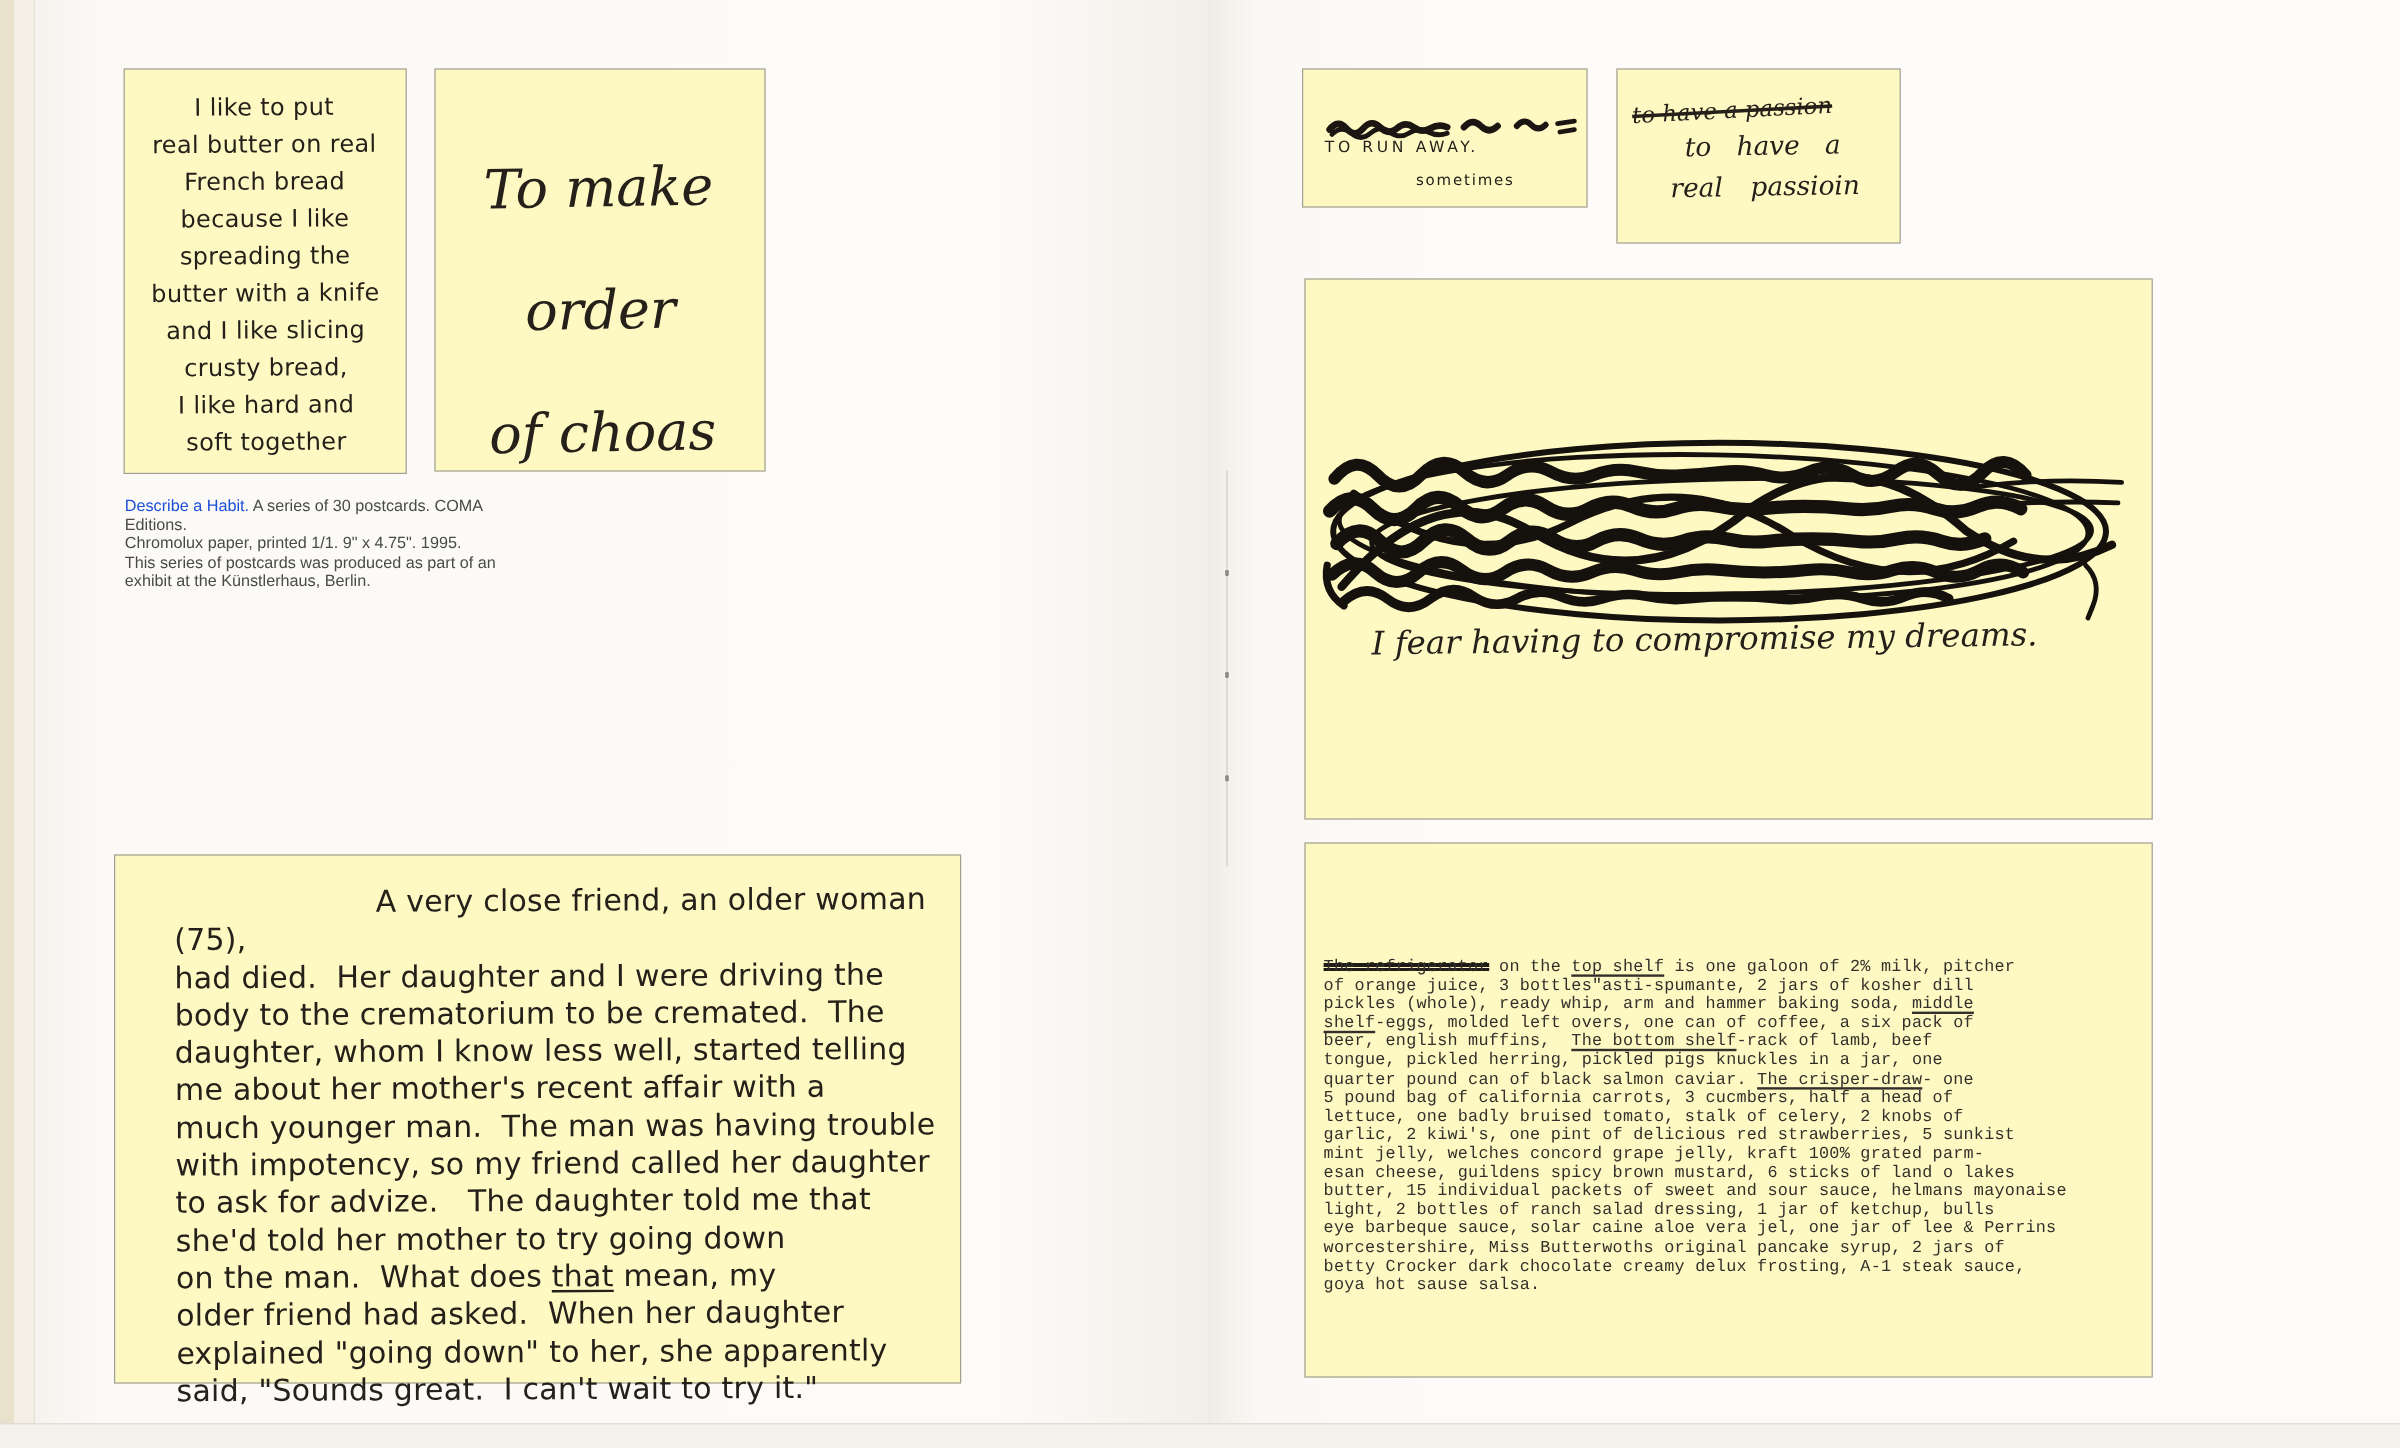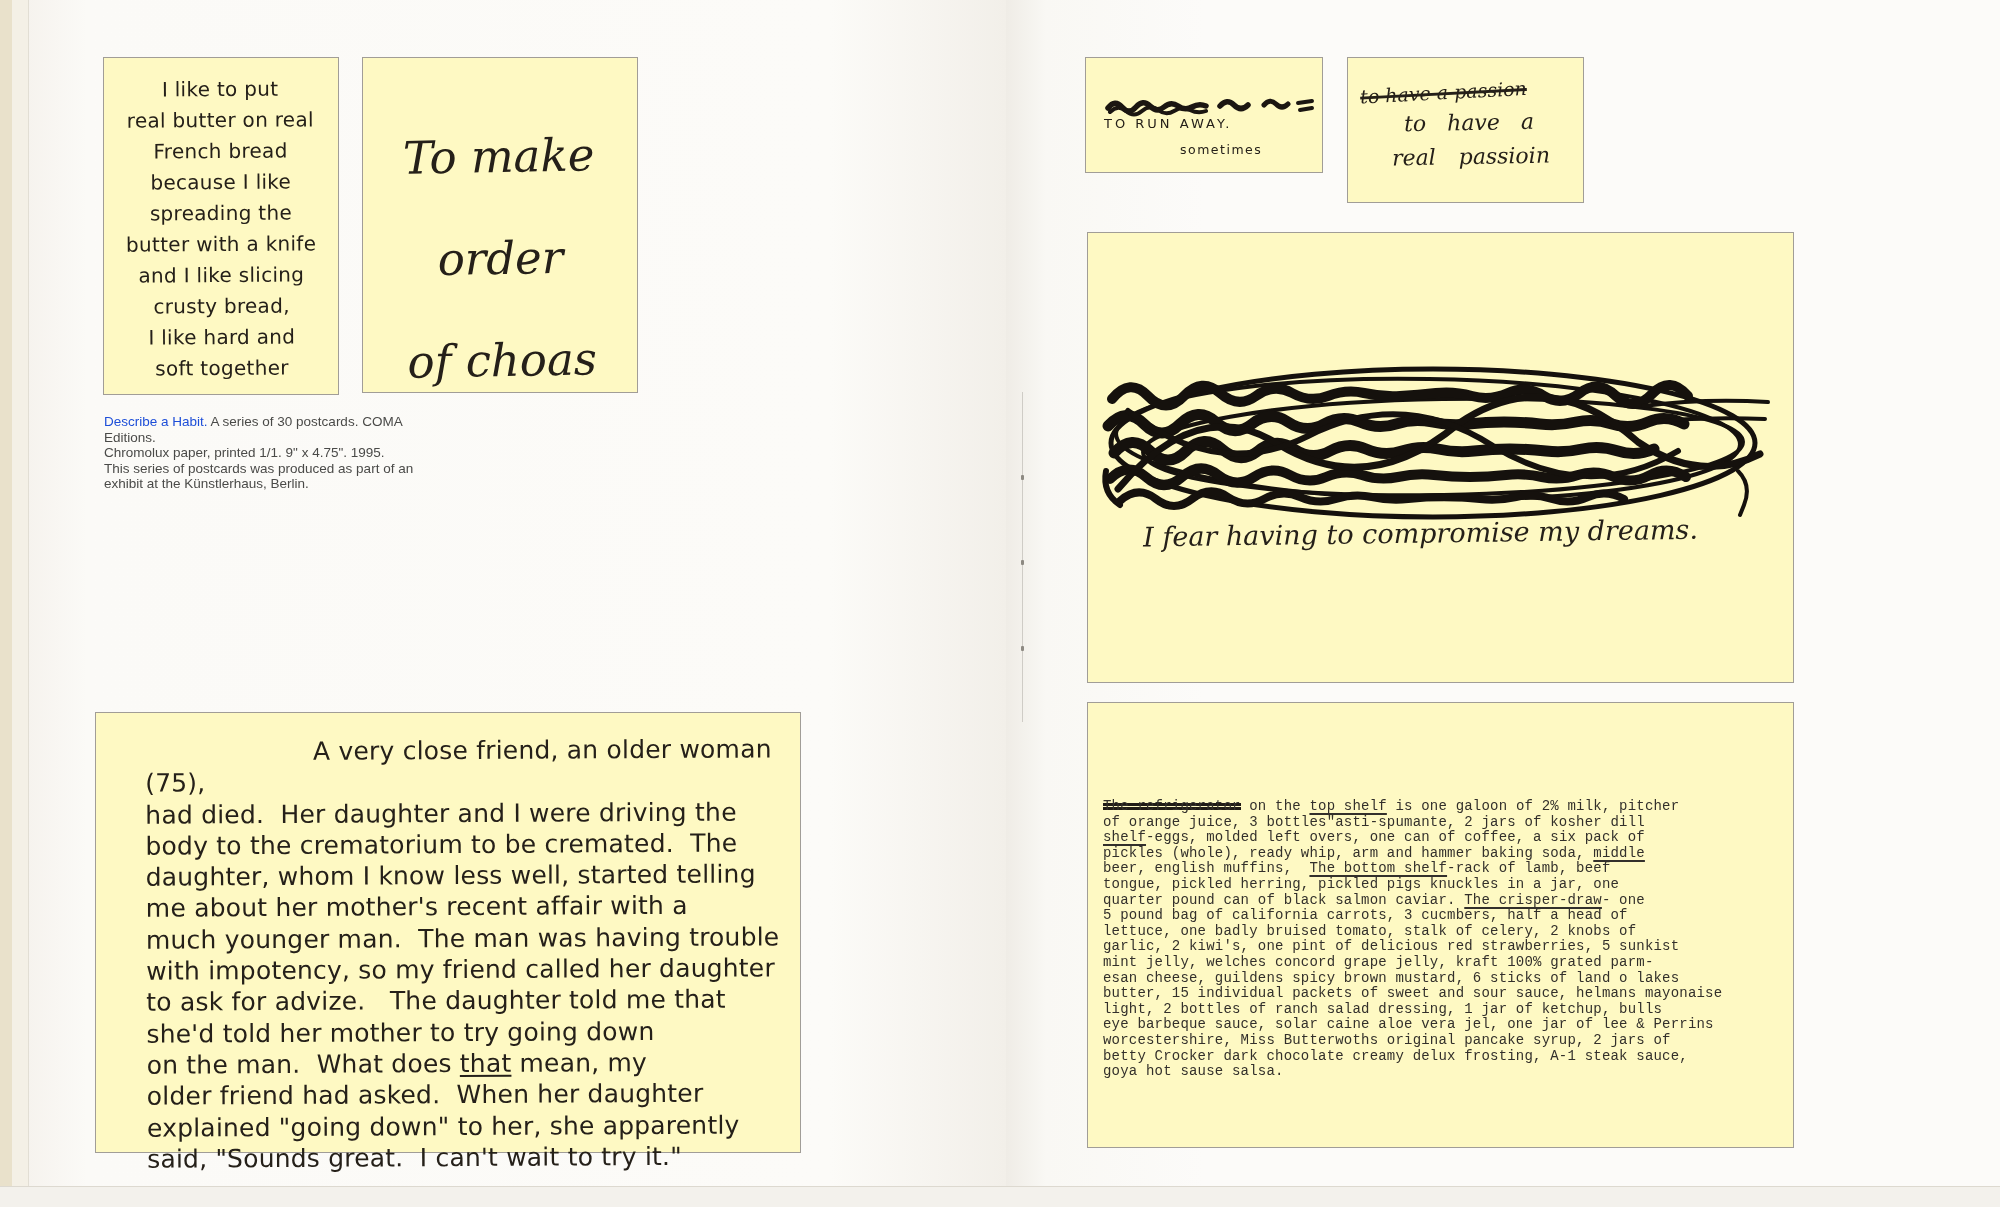--- a/index.html
+++ b/index.html
@@ -168,22 +168,22 @@
       <path d="M8,120 q-4,22 14,34" stroke-width="6"></path>
     </g>
   </svg>
   <div class="cap script">I fear having to compromise my dreams.</div>
 </div>
 
 <div class="card card-fridge">
   <div class="txt typed">
       <div class="ln"><span class="hs">The refrigerator</span><span> on the </span><span class="u">top shelf</span><span> is one galoon of 2% milk, pitcher</span></div>
       <div class="ln"><span>of orange juice, 3 bottles"asti-spumante, 2 jars of kosher dill</span></div>
+      <div class="ln"><span>pickles (whole), ready whip, arm and hammer baking soda, </span><span class="u">middle</span></div>
       <div class="ln"><span class="u">shelf</span><span>-eggs, molded left overs, one can of coffee, a six pack of</span></div>
-      <div class="ln"><span>pickles (whole), ready whip, arm and hammer baking soda, </span><span class="u">middle</span></div>
       <div class="ln"><span>beer, english muffins,  </span><span class="u">The bottom shelf</span><span>-rack of lamb, beef</span></div>
       <div class="ln"><span>tongue, pickled herring, pickled pigs knuckles in a jar, one</span></div>
       <div class="ln"><span>quarter pound can of black salmon caviar. </span><span class="u">The crisper-draw</span><span>- one</span></div>
       <div class="ln"><span>5 pound bag of california carrots, 3 cucmbers, half a head of</span></div>
       <div class="ln"><span>lettuce, one badly bruised tomato, stalk of celery, 2 knobs of</span></div>
       <div class="ln"><span>garlic, 2 kiwi's, one pint of delicious red strawberries, 5 sunkist</span></div>
       <div class="ln"><span>mint jelly, welches concord grape jelly, kraft 100% grated parm-</span></div>
       <div class="ln"><span>esan cheese, guildens spicy brown mustard, 6 sticks of land o lakes</span></div>
       <div class="ln"><span>butter, 15 individual packets of sweet and sour sauce, helmans mayonaise</span></div>
       <div class="ln"><span>light, 2 bottles of ranch salad dressing, 1 jar of ketchup, bulls</span></div>

